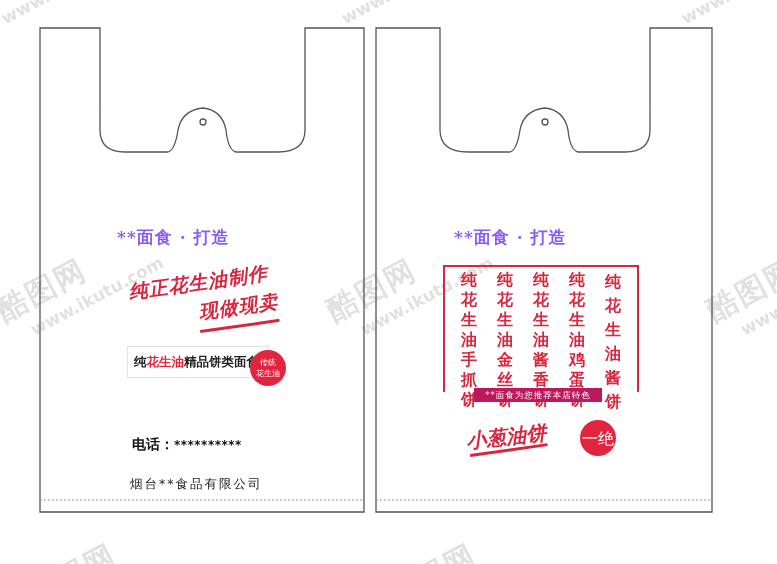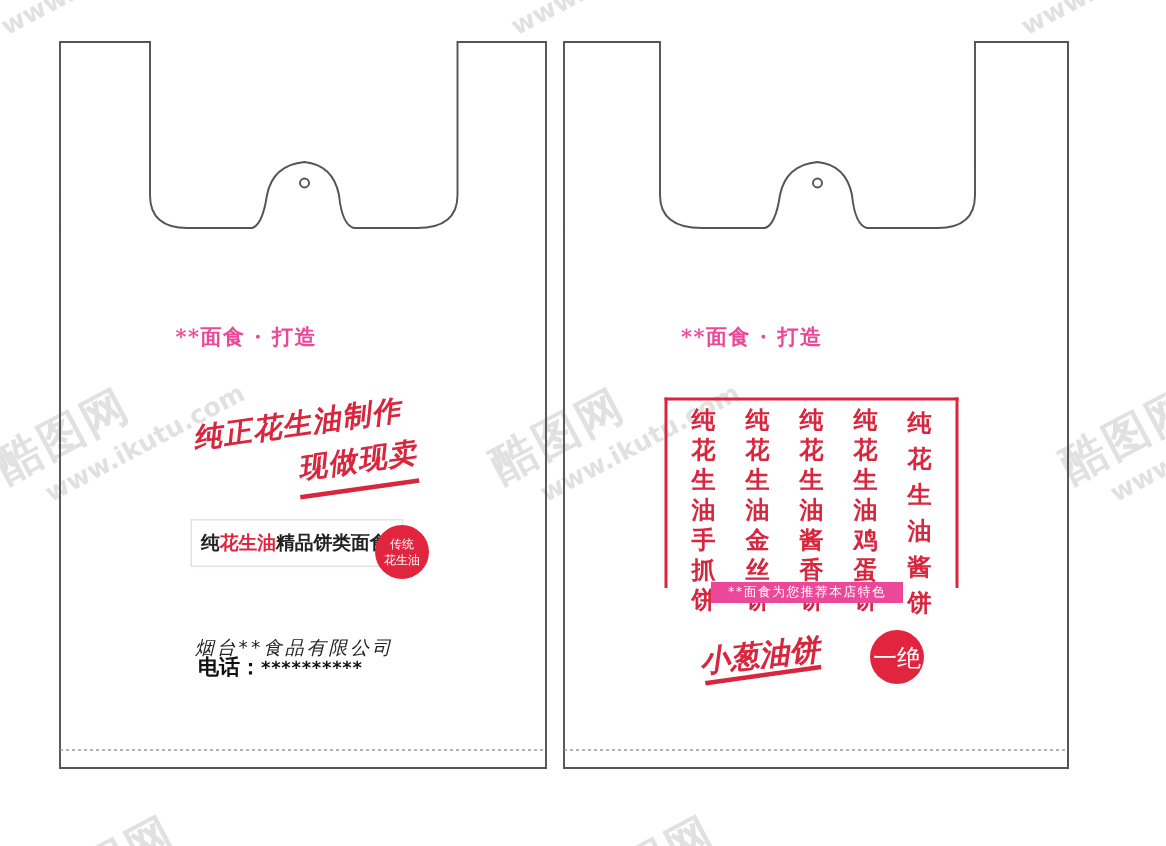--- a/index.html
+++ b/index.html
@@ -3,22 +3,22 @@
 <meta charset="utf-8">
 <style>
   html, body { margin:0; padding:0; }
   body {
     width:777px; height:564px; background:#ffffff; position:relative; overflow:hidden;
     font-family:"DejaVu Sans", sans-serif;
   }
   .bag-svg { position:absolute; left:0; top:0; }
   .abs { position:absolute; }
   .brand {
-    color:#ec4899; font-weight:bold; font-size:14px; letter-spacing:1px;
-    font-family:"DejaVu Serif", serif; white-space:nowrap;
+    color:#8b5cf6; font-weight:bold; font-size:17px; letter-spacing:1px;
+    font-family:"DejaVu Serif", serif; white-space:nowrap;margin-top:10px;
   }
   .slogan {
     color:#d7263d; font-style:italic; font-weight:bold; font-size:19px;
     transform:rotate(-8deg); transform-origin:left top; white-space:nowrap; letter-spacing:1px;
   }
   .slogan2 { font-size:19px; }
   .slogan-bar {
     height:3px; background:#d7263d; transform:rotate(-8deg); transform-origin:left top;
   }
   .infobox {
@@ -35,21 +35,21 @@
   .phone .stars { font-family:"DejaVu Sans", sans-serif; font-size:12px; letter-spacing:0.5px; }
   .company { font-size:12.5px; color:#222; letter-spacing:2px; white-space:nowrap; }
   .menu-frame {
     border:2px solid #d7263d; border-bottom:none;
   }
   .menu-col {
     position:absolute; width:22px; display:flex; flex-direction:column; align-items:center;
     color:#d7263d; font-size:16px; font-weight:bold; line-height:20px;
   }
   .tagline {
-    background:#ec4899; color:#fff; font-size:8.5px; text-align:center; line-height:14px;
+    background:#be185d; color:#fff; font-size:8.5px; text-align:center; line-height:14px;
     white-space:nowrap; letter-spacing:1px;
   }
   .product {
     color:#d7263d; font-style:italic; font-weight:bold; font-size:20px;
     transform:rotate(-6deg); transform-origin:left top; white-space:nowrap;
   }
   .watermark {
     position:absolute; color:rgba(120,120,120,0.22); font-weight:bold; white-space:nowrap;
     transform:rotate(-28deg); transform-origin:left top; pointer-events:none;
   }
@@ -116,21 +116,21 @@
 <div class="abs stamp" style="left:250px; top:350px; width:36px; height:36px;">
   <div>
     <div>传统</div>
     <div>花生油</div>
   </div>
 </div>
 
 <div class="abs phone" style="left:132px; top:436px;">
   <span>电话：</span><span class="stars">**********</span>
 </div>
-<div class="abs company" style="left:130px; top:424px;font-style:italic;">烟台**食品有限公司</div>
+<div class="abs company" style="left:130px; top:476px;">烟台**食品有限公司</div>
 
 <div class="abs brand" style="left:454px; top:216px;">**面食 · 打造</div>
 
 <div class="abs menu-frame" style="left:443px; top:265px; width:192px; height:125px;"></div>
 
 <div class="abs menu-col" style="left:458px; top:270px;">
   <span>纯</span>
   <span>花</span>
   <span>生</span>
   <span>油</span>

